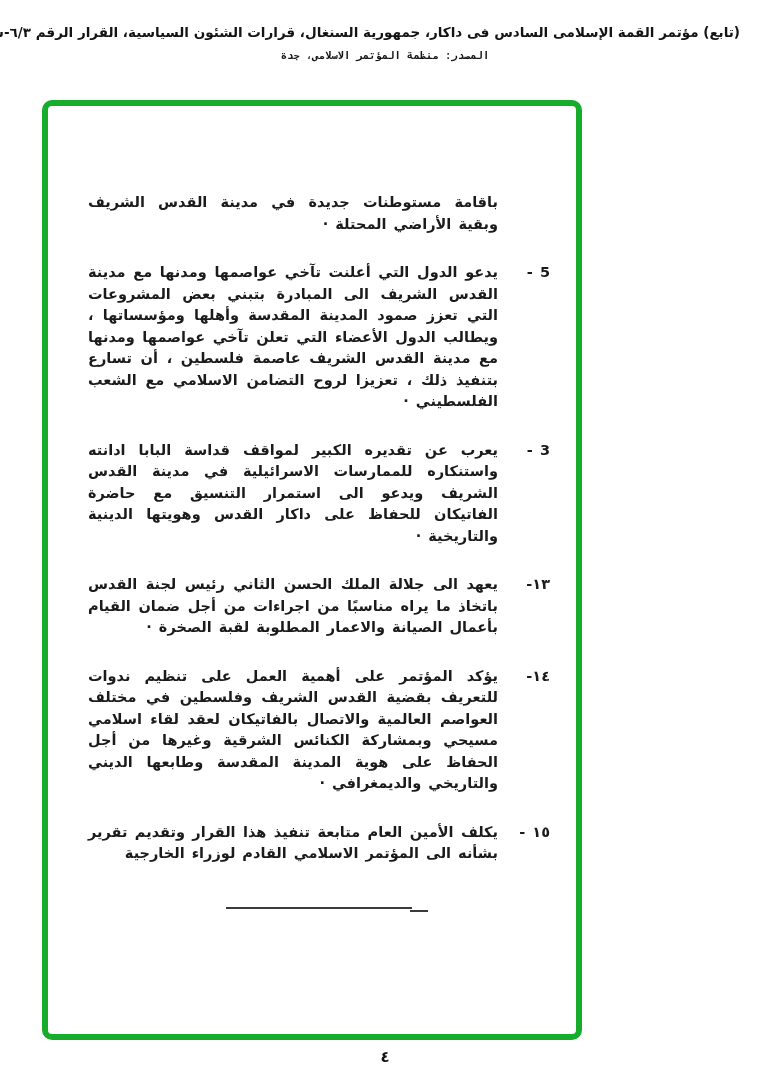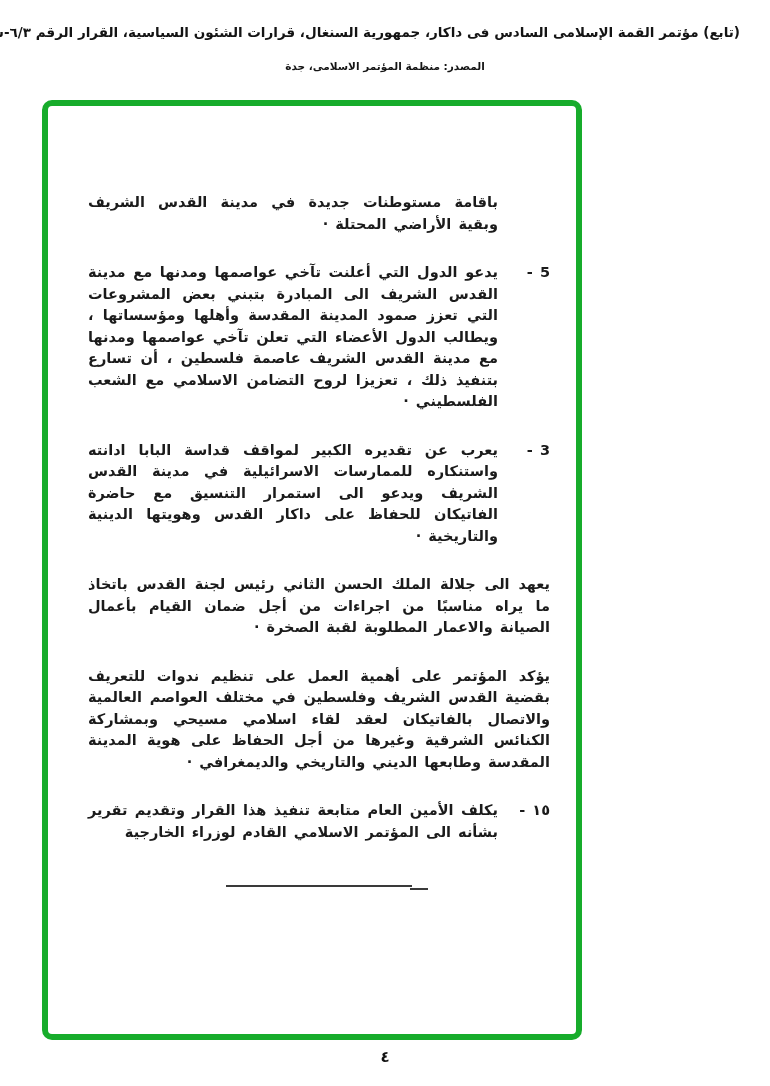--- a/index.html
+++ b/index.html
@@ -9,21 +9,21 @@
   }
   
   .doc-header{
     position:absolute;top:24px;left:30px;right:30px;
     direction:rtl;text-align:center;
   }
   .doc-header .line1{
     font-size:13.5px;font-weight:bold;letter-spacing:0;white-space:nowrap;
   }
   .doc-header .line2{
-    font-size:10.5px;font-weight:bold;margin-top:20px;
+    font-size:10.5px;font-weight:bold;margin-top:9px;font-family:Liberation Mono, monospace;
   }
   
   .green-frame{
     position:absolute;left:42px;top:100px;width:540px;height:940px;
     border:6px solid #17ac2b;border-radius:10px;box-sizing:border-box;
     background:#ffffff;
   }
   
   .frame-content{
     position:absolute;top:86px;left:40px;right:26px;
@@ -66,23 +66,25 @@
     <div>
         <div class="p-row">
           <span class="p-num">5 -</span>
           <div class="p-text"><span class="u">يدعو</span><span> الدول التي أعلنت تآخي عواصمها ومدنها مع مدينة القدس الشريف الى المبادرة بتبني بعض المشروعات التي تعزز صمود المدينة المقدسة وأهلها ومؤسساتها ، ويطالب الدول الأعضاء التي تعلن تآخي عواصمها ومدنها مع مدينة القدس الشريف عاصمة فلسطين ، أن تسارع بتنفيذ ذلك ، تعزيزا لروح التضامن الاسلامي مع الشعب الفلسطيني ·</span></div>
         </div>
         <div class="p-row">
           <span class="p-num">3 -</span>
           <div class="p-text"><span class="u">يعرب</span><span> عن تقديره الكبير لمواقف قداسة البابا ادانته واستنكاره للممارسات الاسرائيلية في مدينة القدس الشريف </span><span class="u">ويدعو</span><span> الى استمرار التنسيق مع حاضرة الفاتيكان للحفاظ على داكار القدس وهويتها الدينية والتاريخية ·</span></div>
         </div>
         <div class="p-row">
+          <span class="p-num">١٣-</span>
           <div class="p-text"><span>يعهد الى جلالة الملك الحسن الثاني رئيس لجنة القدس باتخاذ ما يراه مناسبًا من اجراءات من أجل ضمان القيام بأعمال الصيانة والاعمار المطلوبة لقبة الصخرة ·</span></div>
         </div>
         <div class="p-row">
+          <span class="p-num">١٤-</span>
           <div class="p-text"><span class="u">يؤكد</span><span> المؤتمر على أهمية العمل على تنظيم ندوات للتعريف بقضية القدس الشريف وفلسطين في مختلف العواصم العالمية والاتصال بالفاتيكان لعقد لقاء اسلامي مسيحي وبمشاركة الكنائس الشرقية وغيرها من أجل الحفاظ على هوية المدينة المقدسة وطابعها الديني والتاريخي والديمغرافي ·</span></div>
         </div>
         <div class="p-row">
           <span class="p-num">١٥ -</span>
           <div class="p-text"><span class="u">يكلف</span><span> الأمين العام متابعة تنفيذ هذا القرار وتقديم تقرير بشأنه الى المؤتمر الاسلامي القادم لوزراء الخارجية</span></div>
         </div>
       </div>
     <div class="end-divider"></div>
   </div>
 </div>

